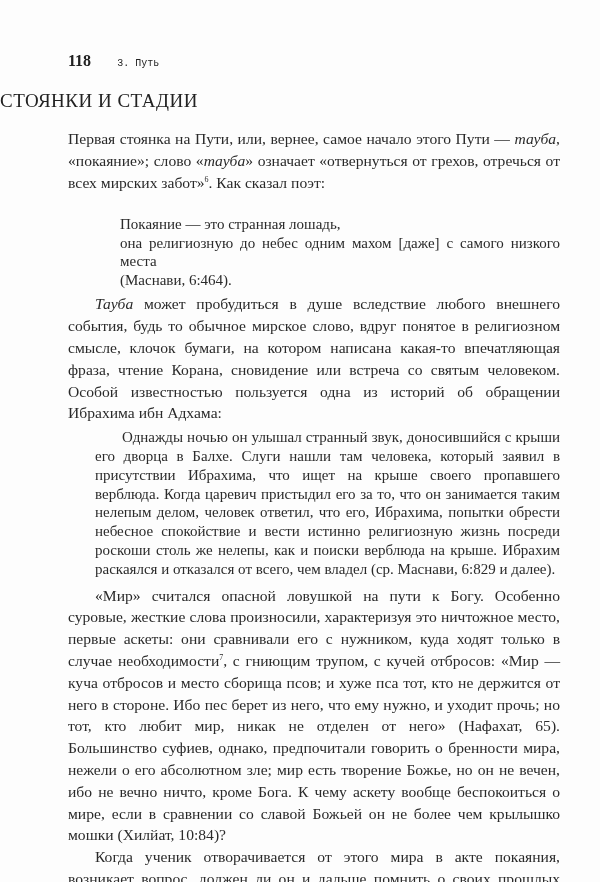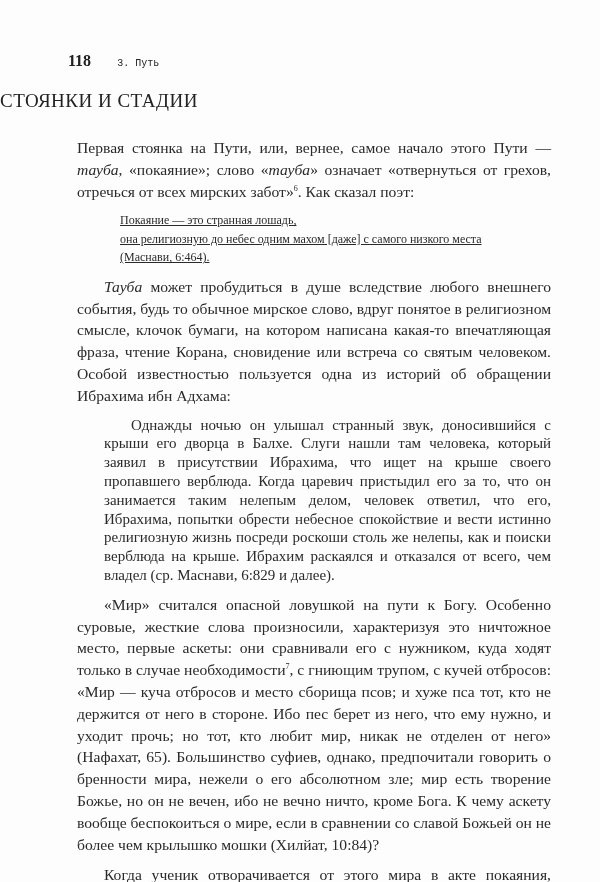--- a/index.html
+++ b/index.html
@@ -6,23 +6,23 @@
   body { width: 600px; height: 882px; position: relative; overflow: hidden;
          font-family: "DejaVu Serif", "Liberation Serif", serif; color: #2a2a2a; }
   .page { position: absolute; left: 0; top: 0; width: 600px; height: 882px; background: #fdfdfd; }
   .running-head { position: absolute; top: 52px; left: 68px; font-size: 13px; color: #222; }
   .running-head .num { font-weight: bold; margin-right: 22px; font-family: "Liberation Serif", serif; font-size: 16px; }
   .running-head .chap { font-family: Liberation Mono, monospace; font-size: 10px; }
   h1 { position: absolute; top: 90px; left: 0; width: 600px; text-align: left; margin: 0;
        font-family: "Liberation Serif", serif; font-weight: normal; font-size: 19px; letter-spacing: 0.5px; color: #222; }
   .body { position: absolute; top: 128px; left: 68px; width: 492px;
           font-family: "Liberation Serif", serif; font-size: 15.6px; line-height: 21.8px; text-align: justify; }
-  .body p { margin: 9px; }
+  .body p { margin: 0; }
   .body p.indent { text-indent: 27px; }
-  .poem { margin: 5px 0 4px 52px; font-size: 12px; line-height: 18.5px; text-decoration: underline; }
+  .poem { margin: 22px 0 4px 52px; font-size: 15px; line-height: 18.5px; }
   .poem .line { display: block; }
   .poem .cite { display: block; }
   .quote { margin: 4px 0 6px 27px; font-size: 15px; line-height: 18.8px; text-align: justify; }
   .quote p { text-indent: 27px; }
   sup { font-size: 8px; vertical-align: super; line-height: 0; }
   i { font-style: italic; }
 </style>
 </head>
 <body>
 

